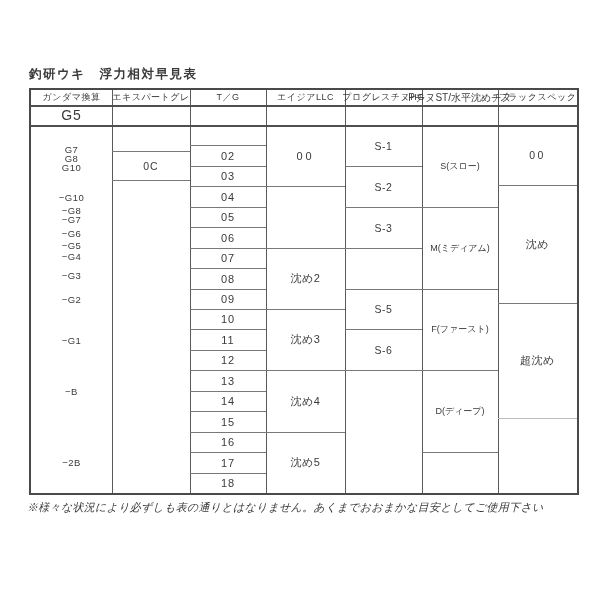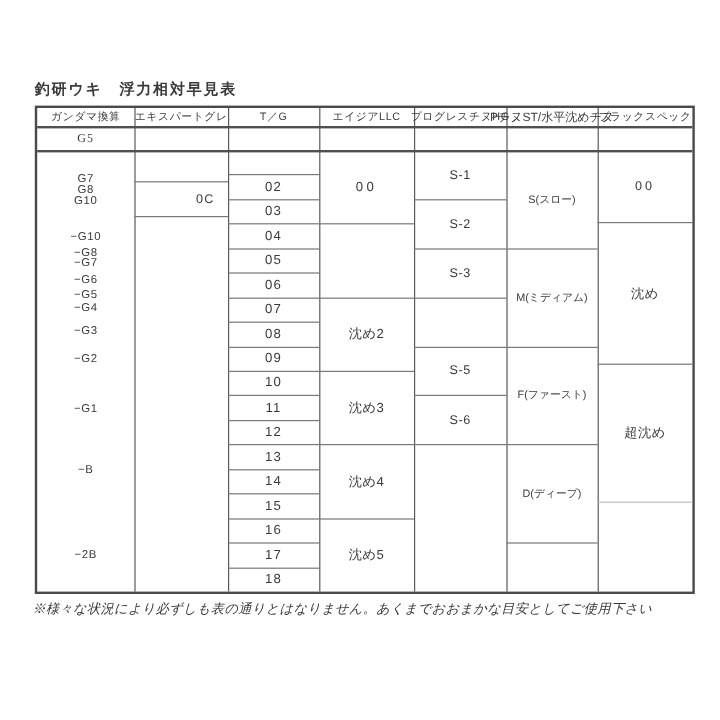--- a/index.html
+++ b/index.html
@@ -12,23 +12,23 @@
          border:2px solid #4a4a4a;box-sizing:content-box;}
   .vl{position:absolute;top:0;bottom:0;width:0;border-left:1px solid #5a5a5a;}
   .hl{position:absolute;height:0;border-top:1px solid #787878;}
   .hl.strong{border-top:2px solid #4f4f4f;}
   .hl.light{border-top:1px solid #bdbdbd;}
   .cell{position:absolute;display:flex;align-items:center;justify-content:center;
         text-align:center;white-space:nowrap;color:#3a3a3a;}
   .hdr-cell{font-size:9px;letter-spacing:0.5px;}
   .hdr-cell.small{font-size:10px;letter-spacing:0;}
   .tg{font-size:11px;letter-spacing:1px;}
-  .g5c{font-size:10px;letter-spacing:1px;font-family:Liberation Serif, serif;}
+  .g5c{font-size:14px;letter-spacing:1px;}
   .g1{font-size:9.5px;letter-spacing:0.5px;}
-  .oc{font-size:10.5px;letter-spacing:1px;padding-left:20px;}
+  .oc{font-size:10.5px;letter-spacing:1px;}
   .llc{font-size:11px;letter-spacing:0.5px;}
   .llc.zz{letter-spacing:3px;}
   .prog{font-size:10.5px;letter-spacing:0.5px;}
   .pch{font-size:9px;}
   .bsp{font-size:11px;letter-spacing:0.5px;}
   .bsp.zz{font-size:10.5px;letter-spacing:2.5px;}
 </style>
 </head>
 <body>
 

